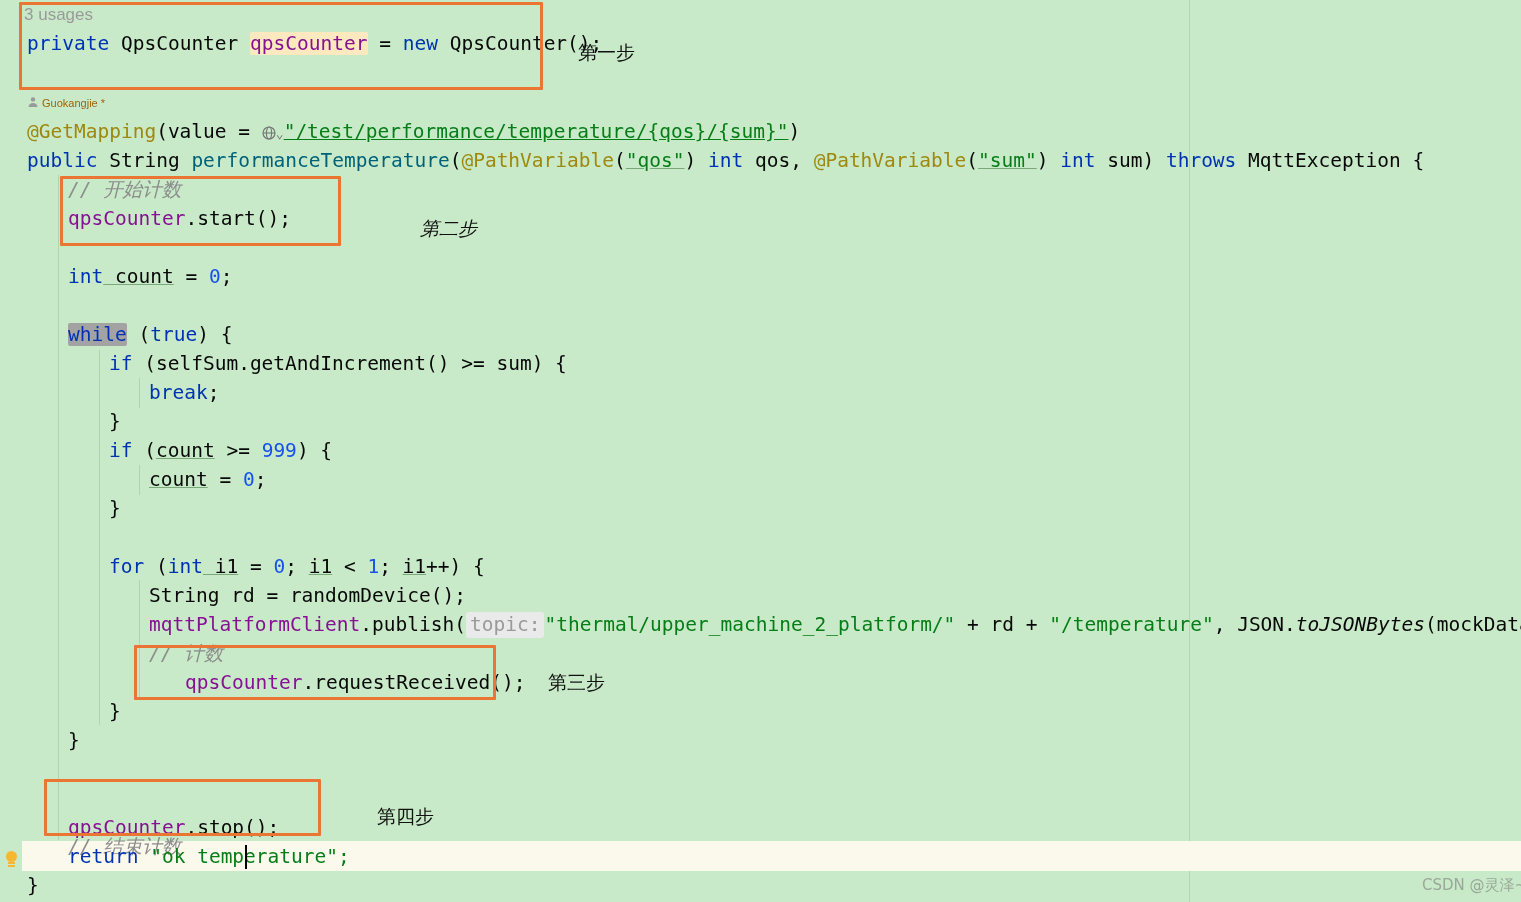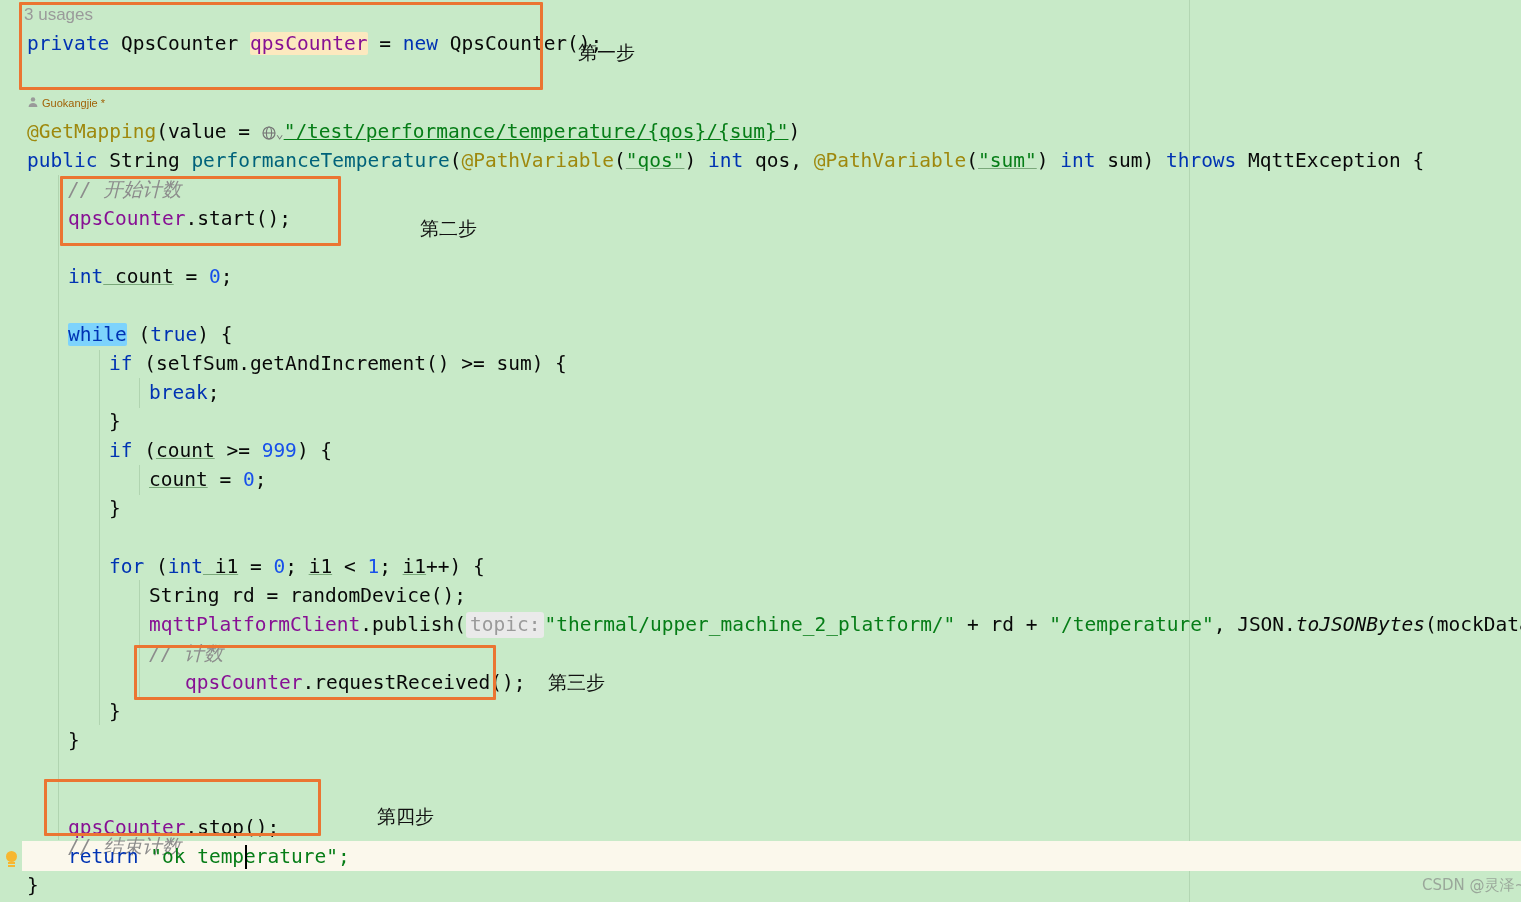--- a/index.html
+++ b/index.html
@@ -58,21 +58,21 @@
   
   .kw{color:#0033b3;margin-top:19px;}
   .num{color:#1750eb;}
   .str{color:#067d17;}
   .anno{color:#9e880d;}
   .cmt{color:#8c8c8c;font-style:italic;}
   .fld{color:#871094;}
   .plain{color:#080808;}
   .hintp{color:#9a9a9a;background:#eaeaea;border-radius:3px;padding:1px 4px 2px 4px;}
   .hl-ident{background:#fce9bf;border-radius:2px;}
-  .hl-kw{background:#7dd3fc;border-radius:2px;color:#0033b3;}
+  .hl-kw{background:#a3a3a3;border-radius:2px;color:#0033b3;}
   .ul{text-decoration:underline;text-decoration-color:#7aa87a;}
   .urlstr{color:#067d17;text-decoration:underline;text-decoration-color:#067d17;}
   .usages{color:#9a9a9a;font-size:17px;font-family:"Liberation Sans",sans-serif;}
   .author{color:#a16207;font-size:11px;font-family:"Liberation Sans",sans-serif;}
   .globe{
     display:inline-block;width:14px;height:14px;vertical-align:-2px;
     position:relative;
   }
   .globe svg{position:absolute;left:0;top:0;}
   .chev{color:#777;font-size:13px;}
@@ -185,19 +185,19 @@
   <div class="caret" style="left:245px;top:845px;"></div>
 
   <div class="line plain" style="top:871px;left:27px;">}</div>
 
   <div class="box" style="left:19px;top:2px;width:524px;height:88px;"></div>
   <div class="box" style="left:60px;top:176px;width:281px;height:70px;"></div>
   <div class="box" style="left:134px;top:645px;width:362px;height:55px;"></div>
   <div class="box" style="left:44px;top:779px;width:277px;height:57px;"></div>
 
   <div class="steplabel" style="left:578px;top:40px;">第一步</div>
-  <div class="steplabel" style="left:420px;top:216px;">第二步</div>
+  <div class="steplabel" style="left:420px;top:216px;font-style:italic;">第二步</div>
   <div class="steplabel" style="left:548px;top:670px;">第三步</div>
   <div class="steplabel" style="left:377px;top:804px;">第四步</div>
 
   <div class="watermark" style="left:1422px;top:876px;">CSDN @灵泽~</div>
 
 </div>
 
 </body></html>

